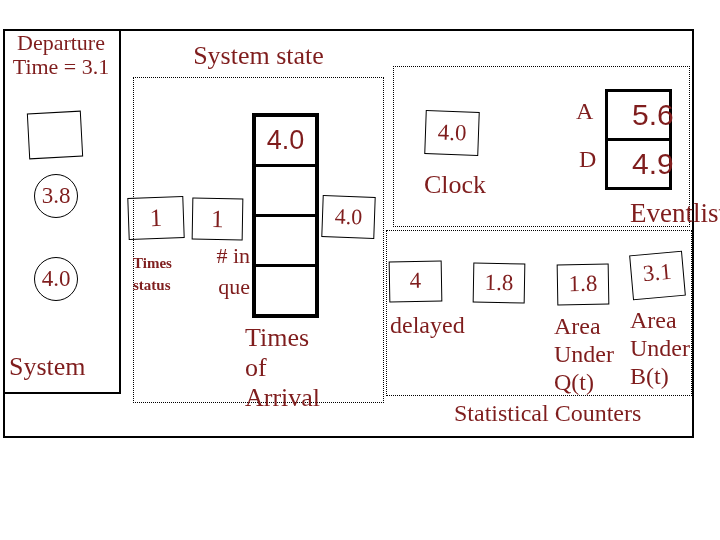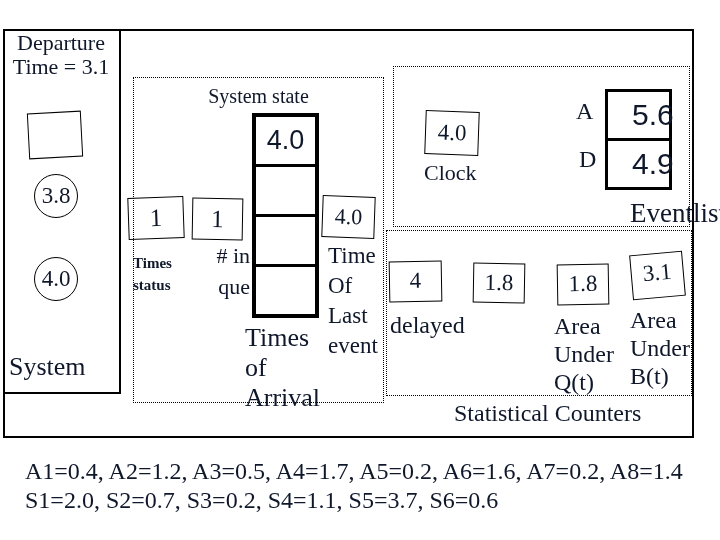--- a/index.html
+++ b/index.html
@@ -1,49 +1,49 @@
 <!DOCTYPE html>
 <html><head>
 <meta charset="utf-8">
 <style>
   html,body{margin:0;padding:0;background:#fff;}
   #stage{
     position:relative;width:720px;height:540px;background:#ffffff;
-    font-family:"Liberation Serif", serif;color:#0f172a;overflow:hidden;
+    font-family:"Liberation Serif", serif;color:#7f1d1d;overflow:hidden;
   }
   .abs{position:absolute;}
   
   .outer-box{left:3px;top:29px;width:691px;height:409px;border:2px solid #000;box-sizing:border-box;}
   
   .left-panel{left:3px;top:29px;width:118px;height:365px;border-right:2px solid #000;border-bottom:2px solid #000;box-sizing:border-box;}
   .departure{left:4px;top:31px;width:114px;text-align:center;font-size:22px;line-height:24px;}
   .cust-square{left:28px;top:112px;width:52px;height:44px;border:1.6px solid #000;transform:rotate(-3deg);}
   .circ{width:42px;height:42px;border:1.4px solid #000;border-radius:50%;text-align:center;font-size:23px;line-height:42px;font-family:Liberation Serif, serif;}
   .circ-a{left:34px;top:174px;}
   .circ-b{left:34px;top:257px;}
   .system-label{left:9px;top:352px;font-size:26px;}
   
-  .ss-title{left:133px;top:41px;width:251px;text-align:center;font-size:20px;margin-top:44px;}
+  .ss-title{left:133px;top:41px;width:251px;text-align:center;font-size:26px;}
   .ss-box{left:133px;top:77px;width:251px;height:326px;border:1px dotted #000;box-sizing:border-box;}
   .queue-col{left:252px;top:113px;width:59px;border:4px solid #000;}
   .qcell{height:47px;border-top:3px solid #000;text-align:center;
          font-family:"Liberation Sans", sans-serif;font-size:27px;line-height:46px;}
   .qcell:first-child{border-top:none;}
   .sketch{border:1.6px solid #000;text-align:center;box-sizing:border-box;}
   .one-a{left:128px;top:197px;width:56px;height:42px;transform:rotate(-2deg);font-size:25px;line-height:40px;}
   .one-b{left:192px;top:198px;width:51px;height:42px;transform:rotate(1deg);font-size:25px;line-height:40px;}
   .server-status{left:133px;top:252px;font-size:15px;font-weight:bold;line-height:22px;}
   .num-queue{left:194px;top:240px;width:56px;text-align:right;font-size:22px;line-height:31px;}
   .toa-box{left:322px;top:196px;width:53px;height:42px;transform:rotate(2deg);font-size:22px;line-height:40px;}
   .tole{left:328px;top:241px;font-size:23px;line-height:30px;}
   .toa-label{left:245px;top:323px;font-size:26px;line-height:30px;}
   
   .ce-box{left:393px;top:66px;width:297px;height:161px;border:1px dotted #000;box-sizing:border-box;}
   .clock-box{left:425px;top:111px;width:54px;height:44px;transform:rotate(2deg);font-size:23px;line-height:42px;}
-  .clock-label{left:424px;top:160px;font-size:22px;}
+  .clock-label{left:424px;top:170px;font-size:26px;}
   .ev-box{left:605px;top:89px;width:61px;border:3px solid #000;}
   .ev-cell{height:46px;border-top:3px solid #000;padding-left:24px;
            font-family:"Liberation Sans", sans-serif;font-size:30px;line-height:46px;}
   .ev-cell:first-child{border-top:none;}
   .ev-key-a{left:576px;top:98px;font-size:24px;}
   .ev-key-d{left:579px;top:146px;font-size:24px;}
   .ev-label{left:596px;top:198px;font-size:27px;margin-left:34px;}
   
   .sc-box{left:386px;top:230px;width:306px;height:166px;border:1px dotted #000;box-sizing:border-box;}
   .cbox{font-size:23px;line-height:38px;}
@@ -95,26 +95,20 @@
 
   <div class="abs queue-col">
     <div class="qcell">4.0</div>
     <div class="qcell"></div>
     <div class="qcell"></div>
     <div class="qcell"></div>
   </div>
 
   <div class="abs sketch toa-box">4.0</div>
 
-  <div class="abs tole">
-    <div>Time</div>
-    <div>Of</div>
-    <div>Last</div>
-    <div>event</div>
-  </div>
 
   <div class="abs toa-label">
     <div>Times</div>
     <div>of</div>
     <div>Arrival</div>
   </div>
 
   <div class="abs ce-box"></div>
   <div class="abs sketch clock-box">4.0</div>
   <div class="abs clock-label">Clock</div>
@@ -143,18 +137,14 @@
     <div>Q(t)</div>
   </div>
   <div class="abs clabel c4-label">
     <div>Area</div>
     <div>Under</div>
     <div>B(t)</div>
   </div>
 
   <div class="abs sc-label">Statistical Counters</div>
 
-  <div class="abs footer">
-    <div>A1=0.4, A2=1.2, A3=0.5, A4=1.7, A5=0.2, A6=1.6, A7=0.2, A8=1.4</div>
-    <div>S1=2.0, S2=0.7, S3=0.2, S4=1.1, S5=3.7, S6=0.6</div>
-  </div>
 
 </div>
 
 </body></html>

